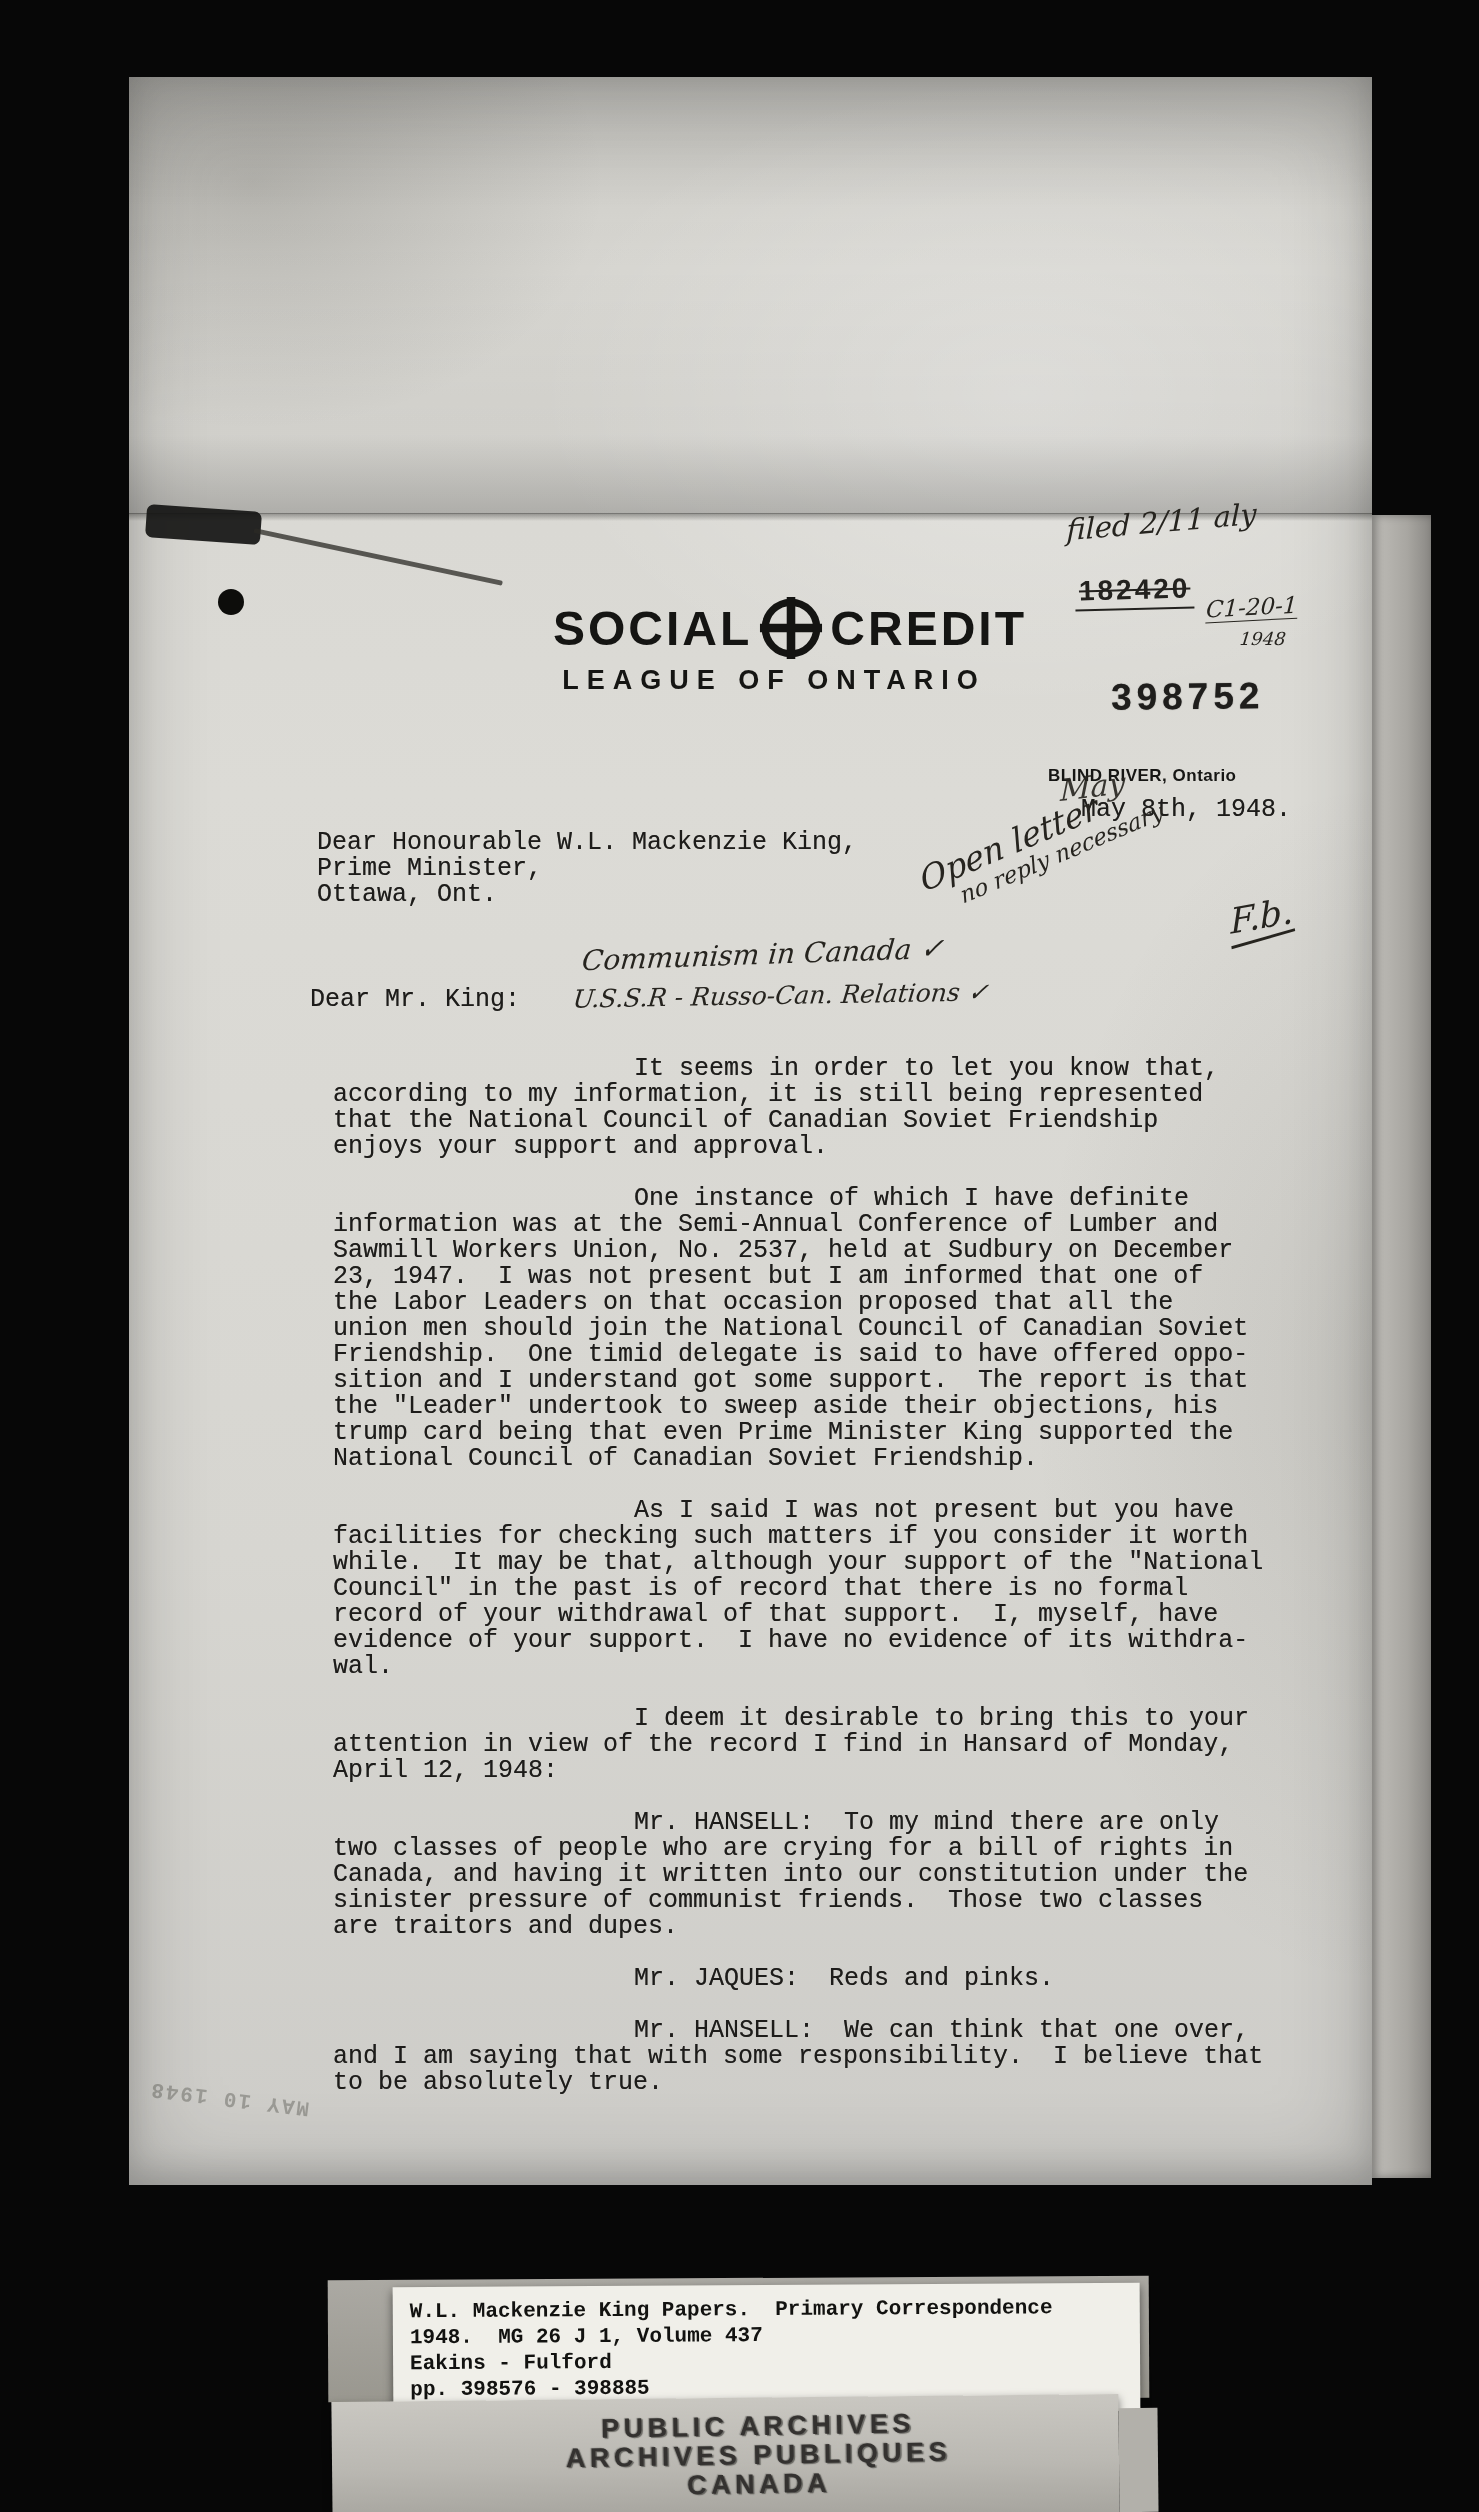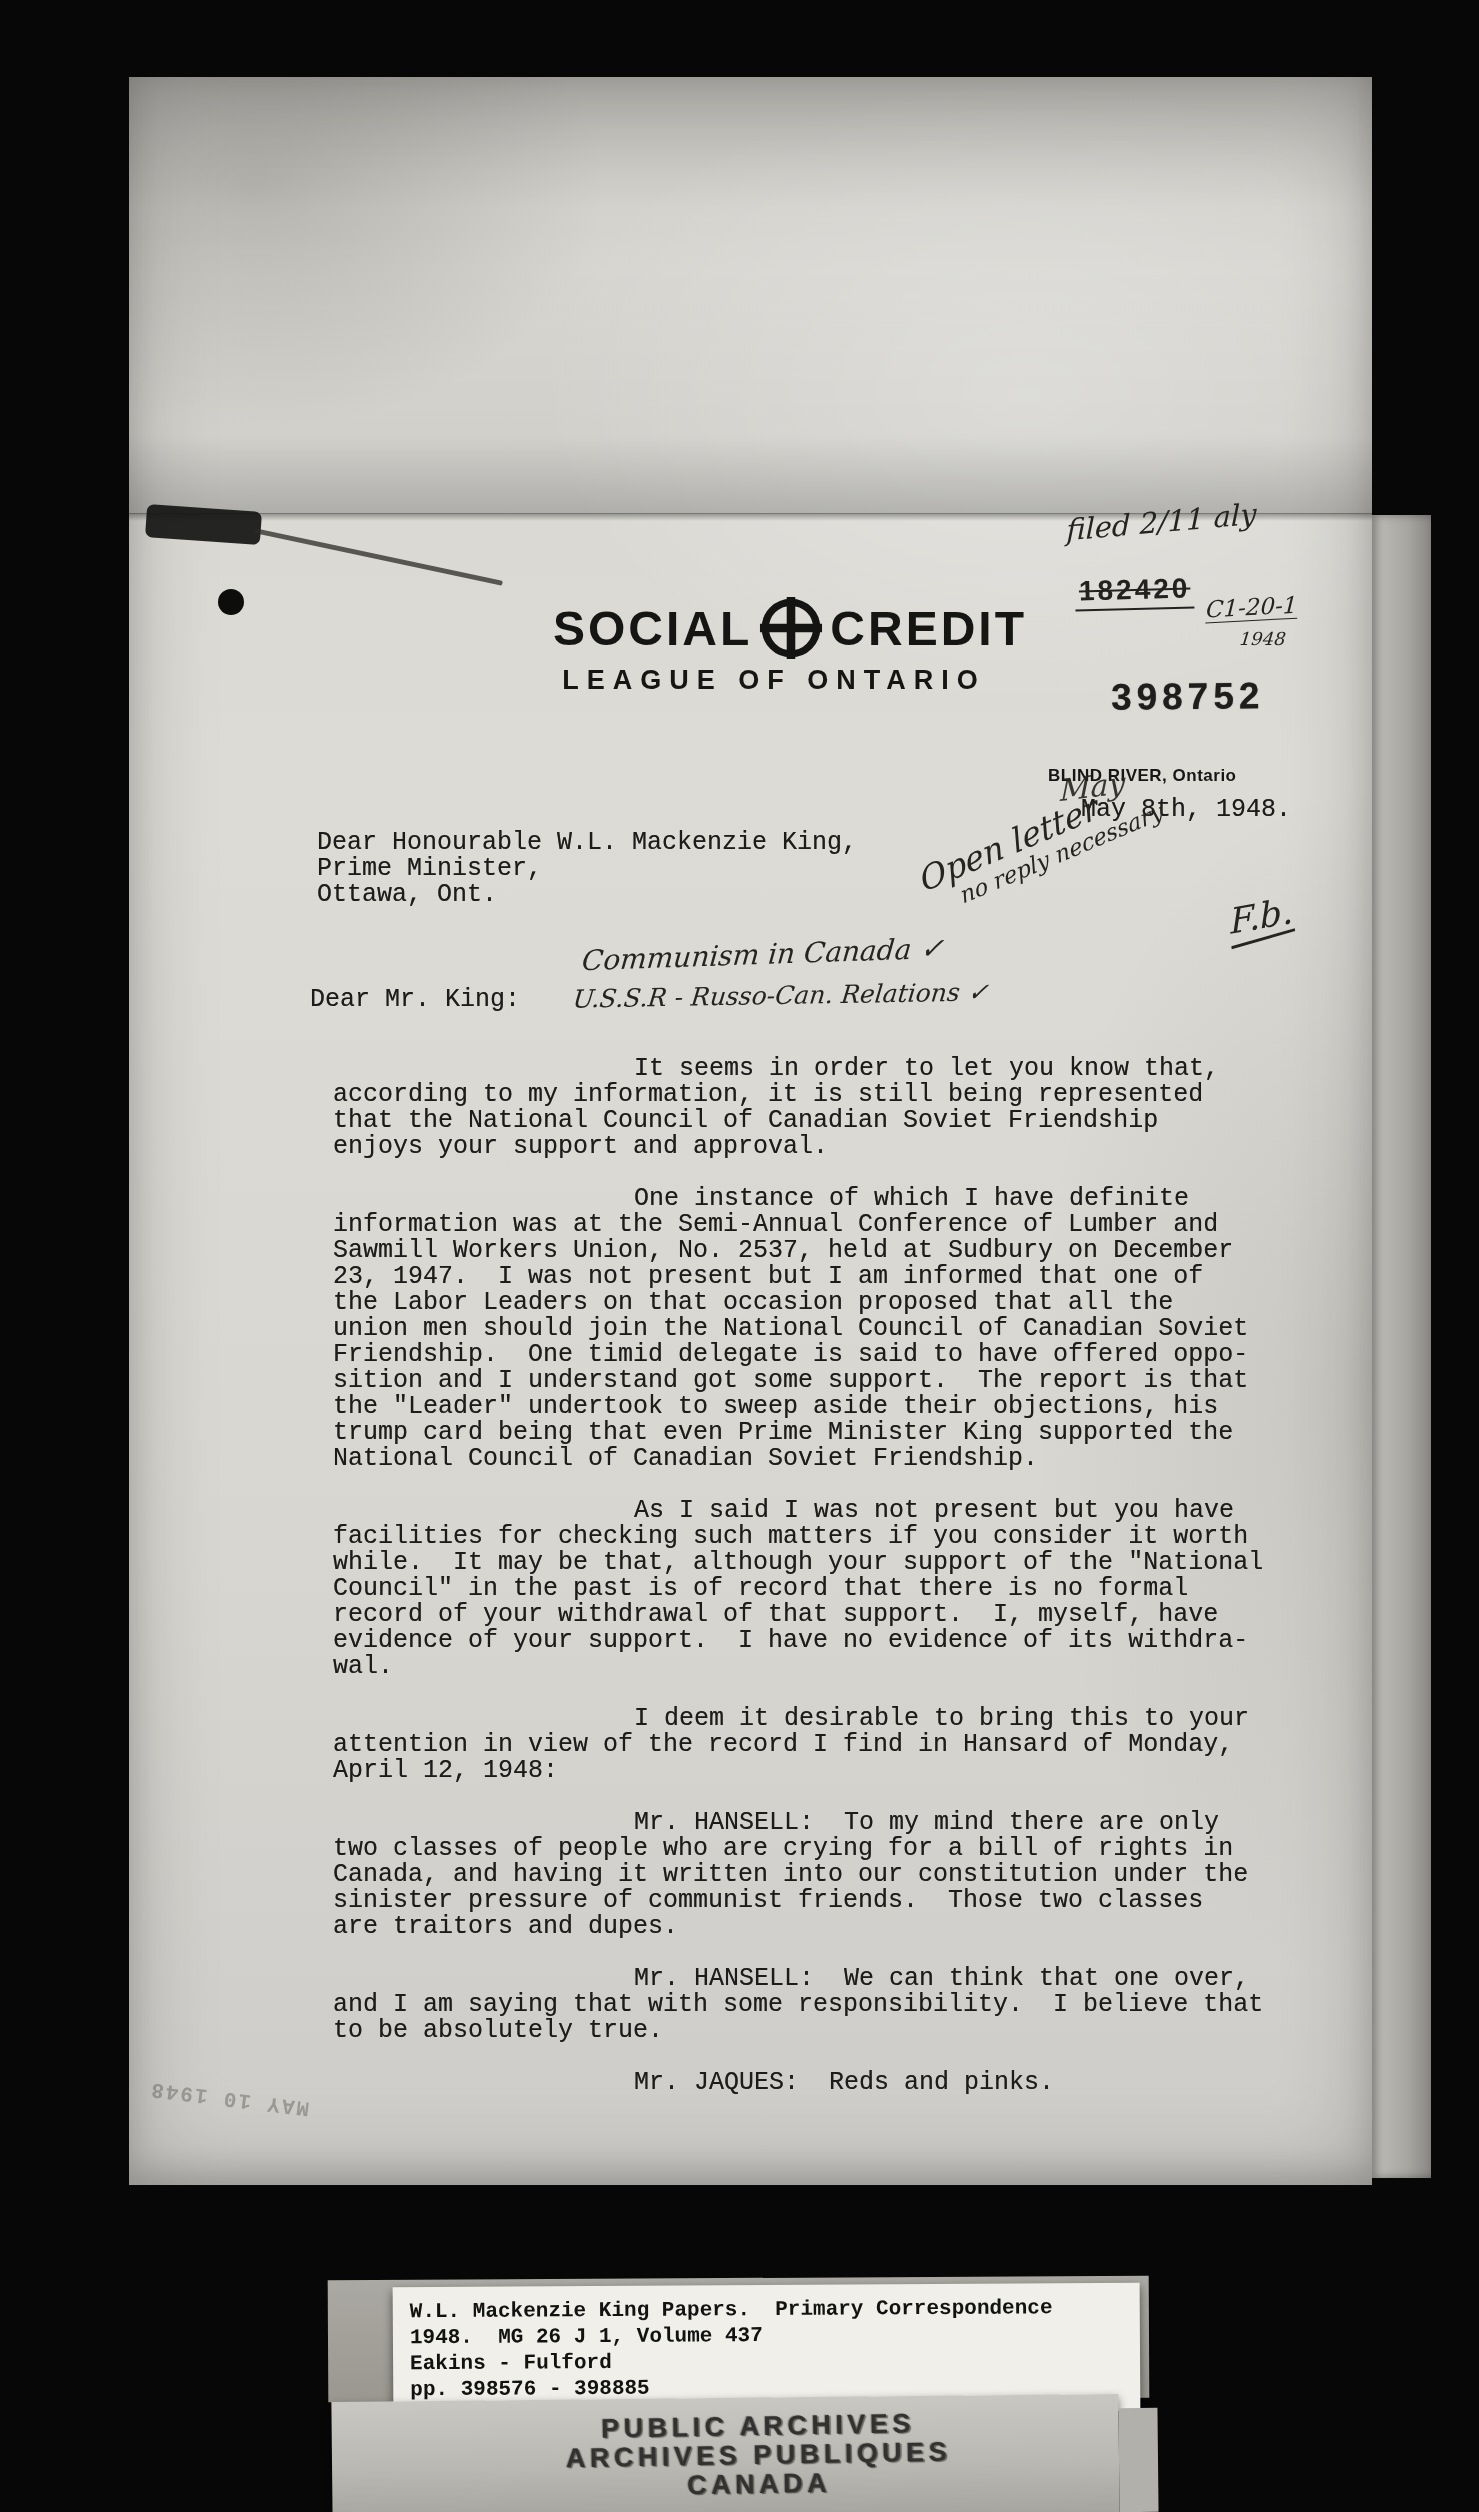--- a/index.html
+++ b/index.html
@@ -200,24 +200,24 @@
 evidence of your support.  I have no evidence of its withdra-
 wal.</p>
         <p class="para">I deem it desirable to bring this to your
 attention in view of the record I find in Hansard of Monday,
 April 12, 1948:</p>
         <p class="para">Mr. HANSELL:  To my mind there are only
 two classes of people who are crying for a bill of rights in
 Canada, and having it written into our constitution under the
 sinister pressure of communist friends.  Those two classes
 are traitors and dupes.</p>
+        <p class="para">Mr. JAQUES:  Reds and pinks.</p>
         <p class="para">Mr. HANSELL:  We can think that one over,
 and I am saying that with some responsibility.  I believe that
 to be absolutely true.</p>
-        <p class="para">Mr. JAQUES:  Reds and pinks.</p>
       </div>
 
   </div>
 
   <div class="strip-back"></div>
   <div class="label-card">
     <div>W.L. Mackenzie King Papers.  Primary Correspondence</div>
     <div>1948.  MG 26 J 1, Volume 437</div>
     <div>Eakins - Fulford</div>
     <div>pp. 398576 - 398885</div>

